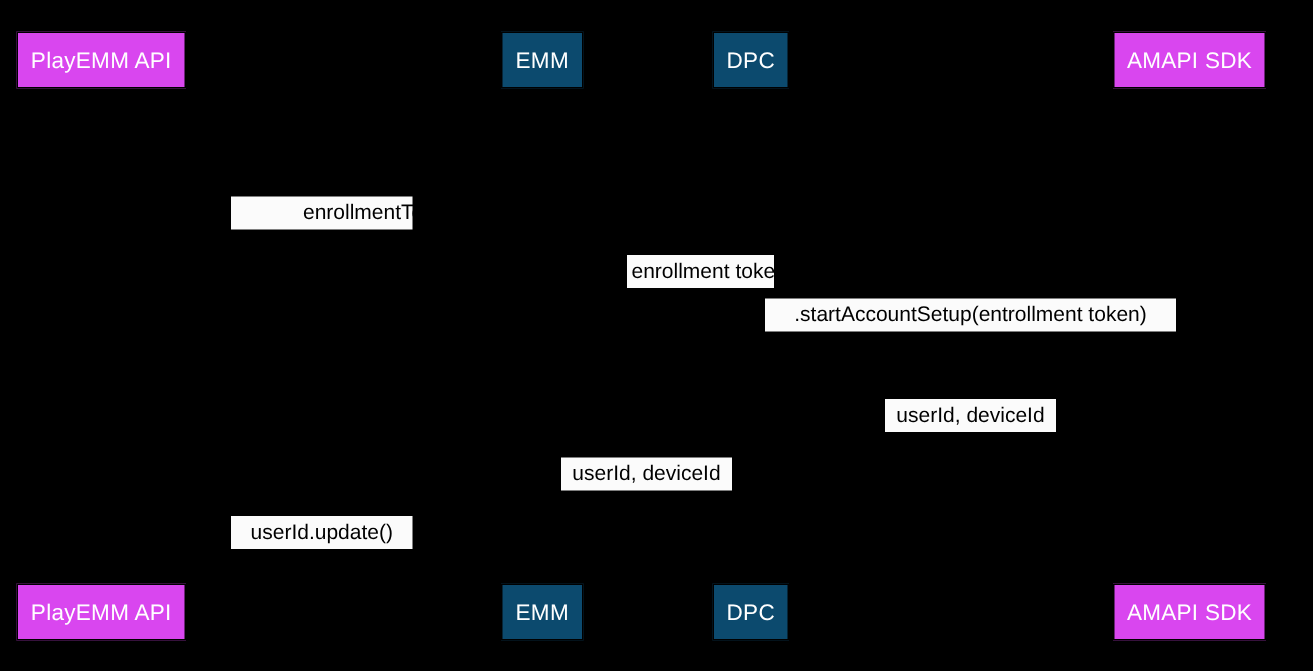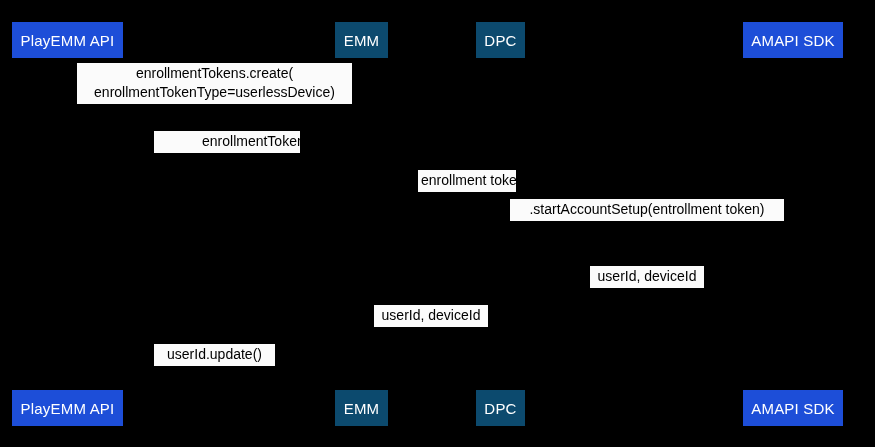--- a/index.html
+++ b/index.html
@@ -30,21 +30,21 @@
     justify-content: center;
     color: #ffffff;
     font-size: 15px;
     line-height: 1;
     letter-spacing: 0.2px;
     white-space: nowrap;
     border: 1px solid #000000;
     height: 38px;
   }
   .participant.green {
-    background: #1d4ed8;
+    background: #d946ef;
   }
   .participant.blue {
     background: #0c4a6e;
   }
   .msg-label {
     position: absolute;
     box-sizing: border-box;
     background: #fbfbfb;
     color: #000000;
     font-size: 14px;
@@ -93,26 +93,22 @@
   <div class="participant blue" style="left:334px; top:21px; width:55px;">
     <span>EMM</span>
   </div>
   <div class="participant blue" style="left:475px; top:21px; width:51px;">
     <span>DPC</span>
   </div>
   <div class="participant green" style="left:742px; top:21px; width:102px;">
     <span>AMAPI SDK</span>
   </div>
 
-  <div class="msg-label" style="left:77px; top:63px; width:275px;">
-    <span class="line">enrollmentTokens.create(</span>
-    <span class="line">enrollmentTokenType=userlessDevice)</span>
-  </div>
 
-  <div class="msg-label" style="left:154px; top:131px; width:146px;padding-left:48px;">
+  <div class="msg-label" style="left:154px; top:131px; width:121px;padding-left:48px;">
     <span class="line">enrollmentToken</span>
   </div>
 
   <div class="msg-label" style="left:370px; top:170px; width:98px;margin-left:48px;">
     <span class="line">enrollment token</span>
   </div>
 
   <div class="msg-label" style="left:510px; top:199px; width:274px;">
     <span class="line">.startAccountSetup(entrollment token)</span>
   </div>

